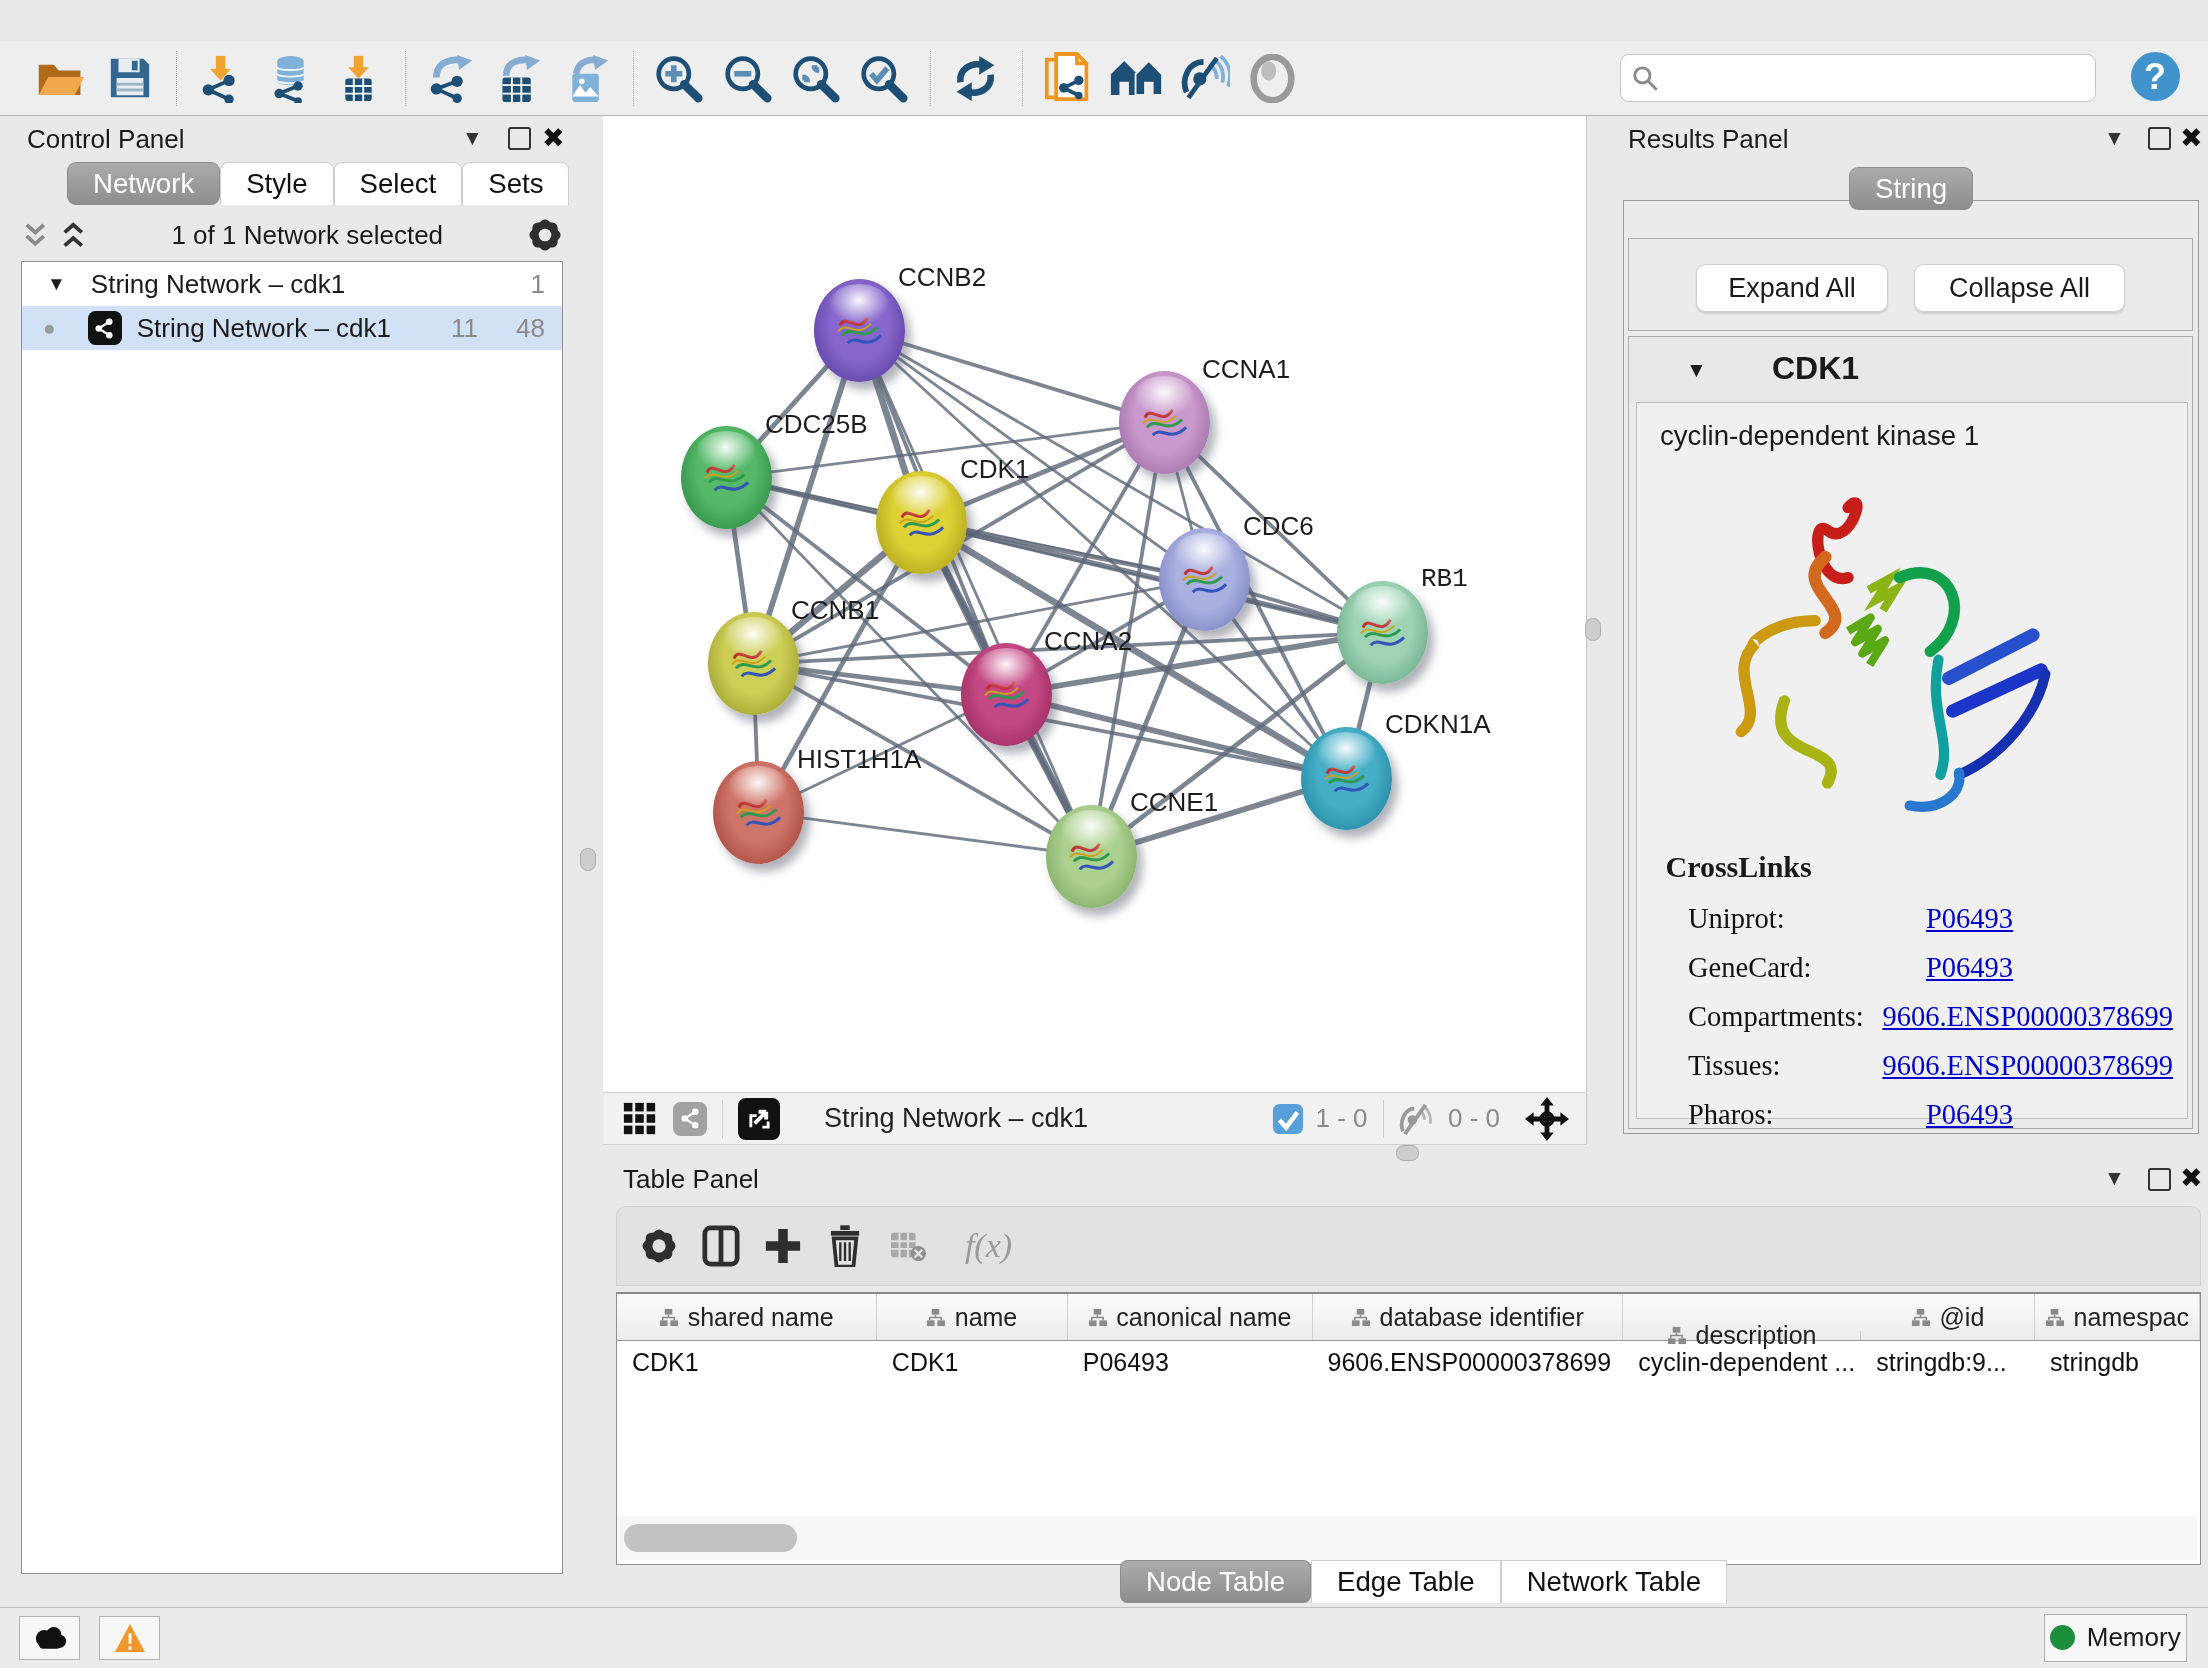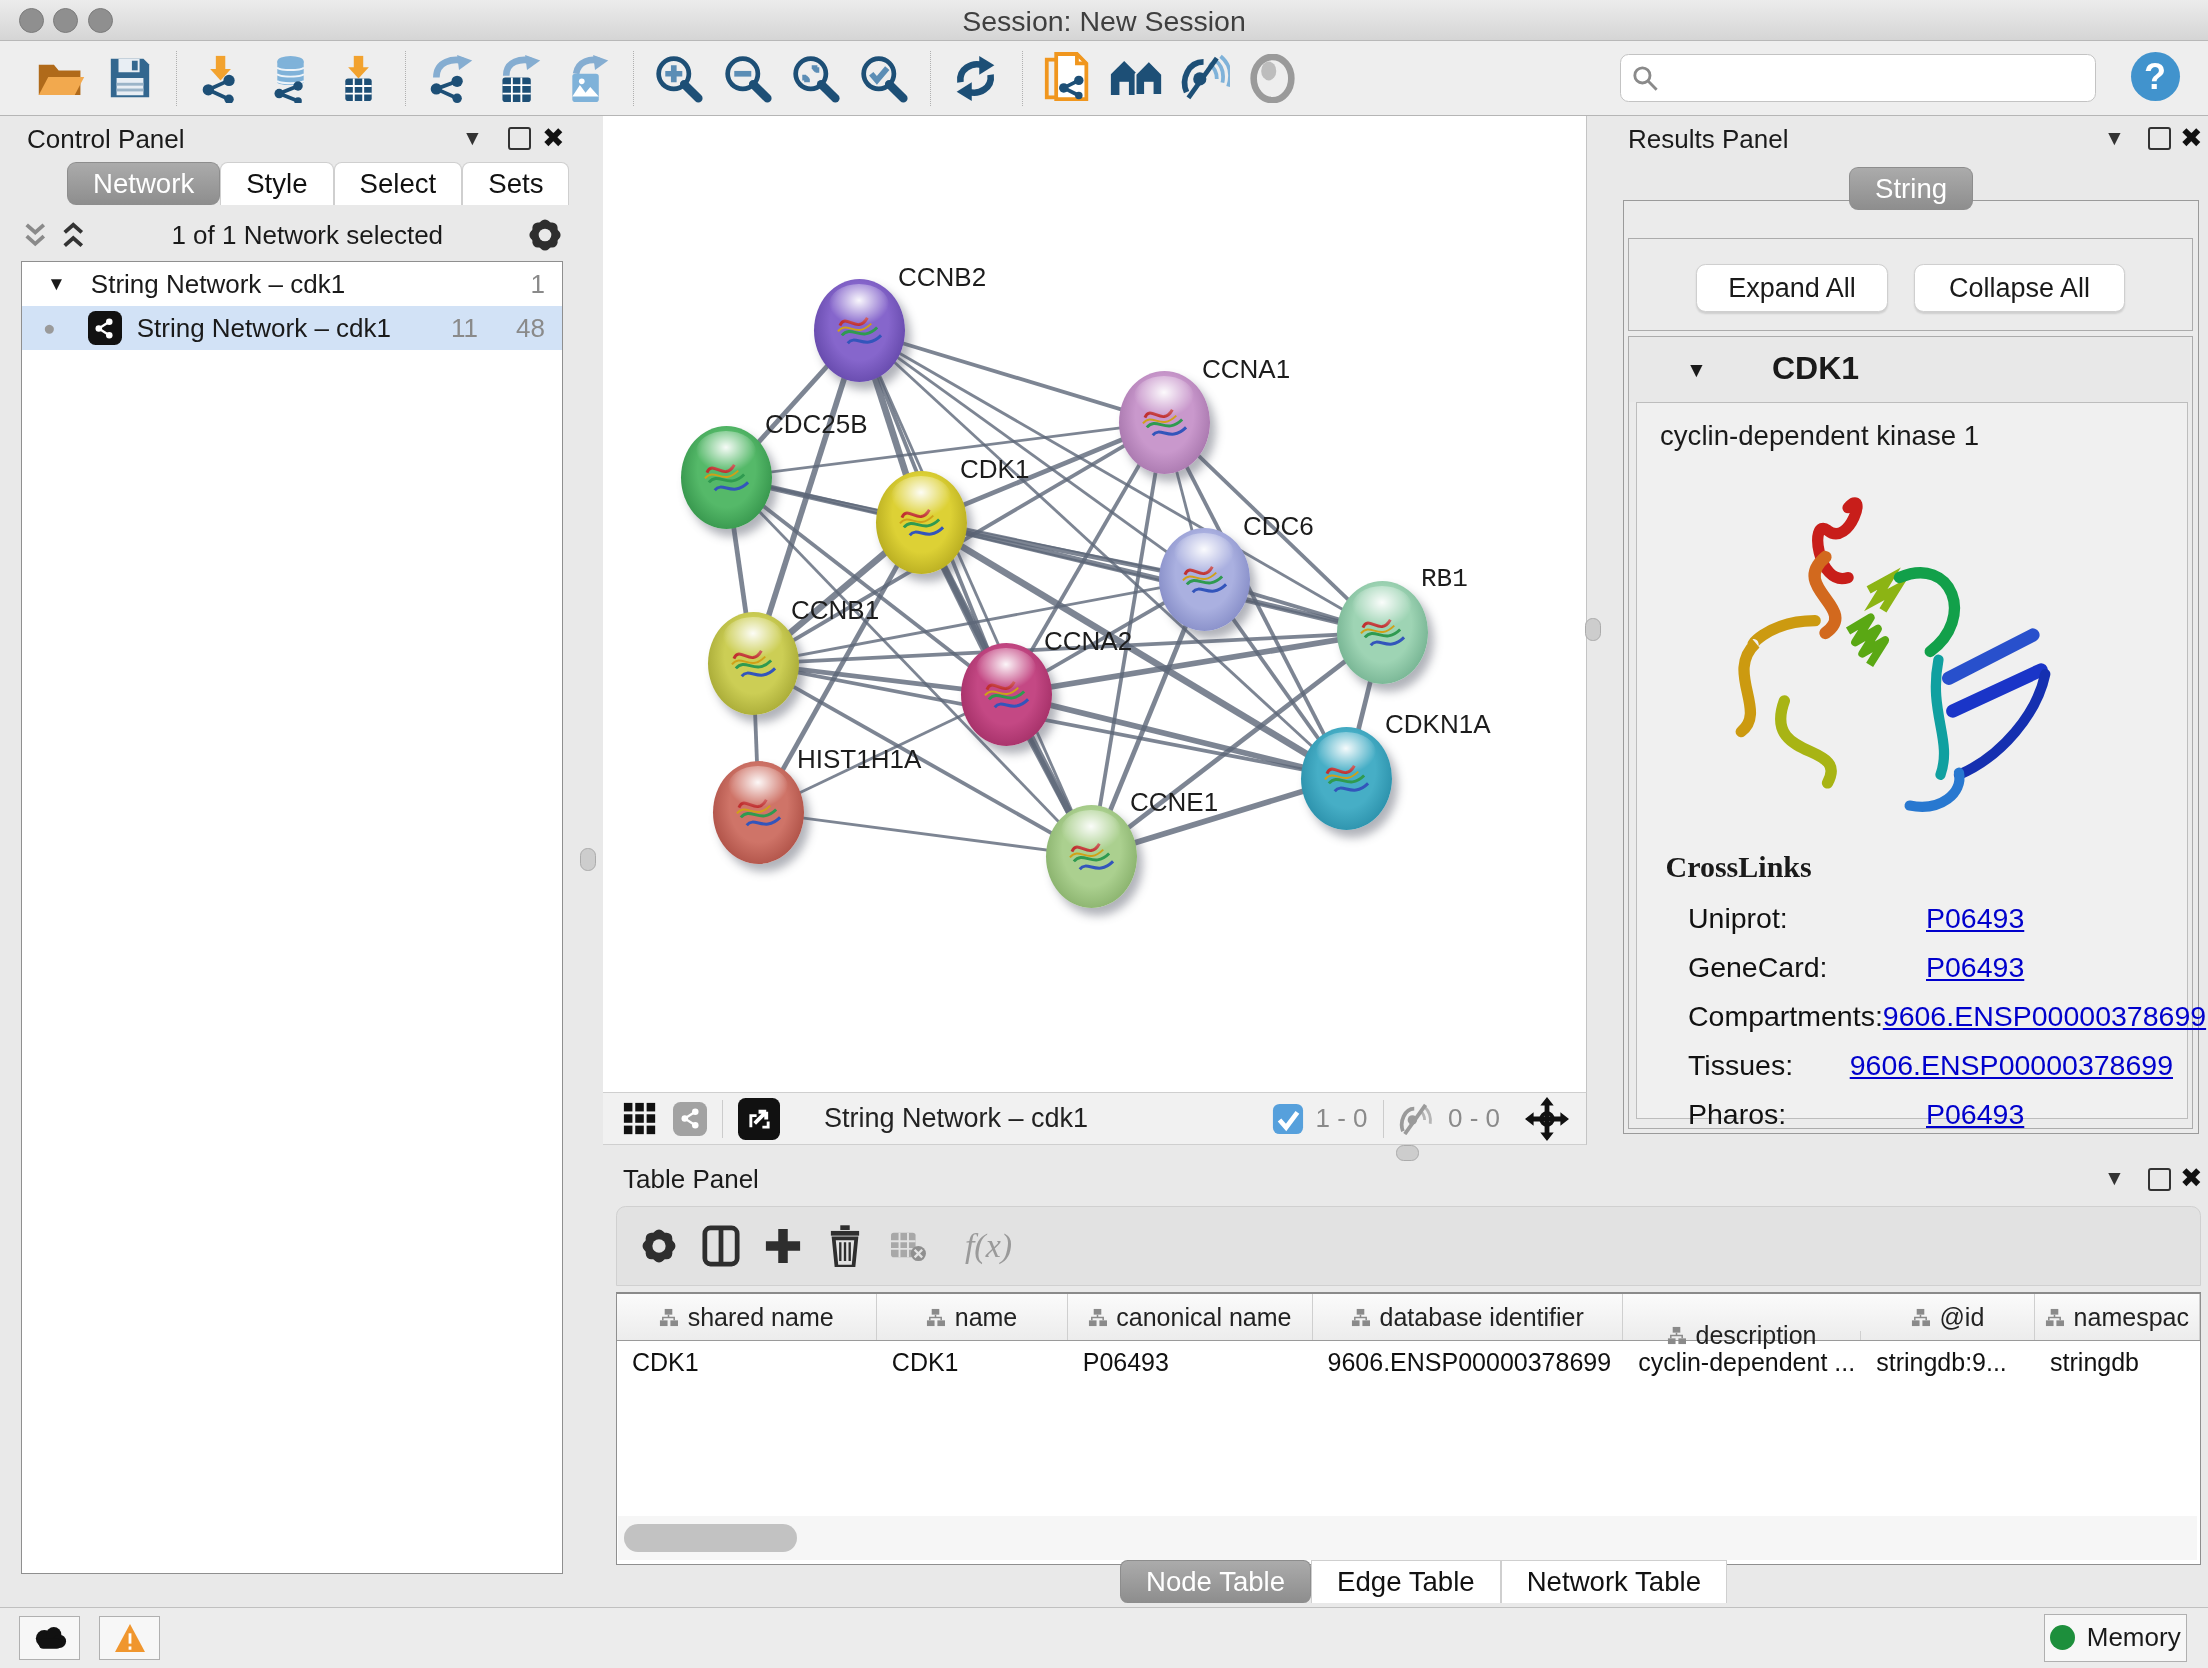--- a/index.html
+++ b/index.html
@@ -56,21 +56,21 @@
   .nv-gray{color:#8a8a8a;font-size:26px;}
   
   .results-outer{position:absolute;left:1623px;top:200px;width:574px;height:932px;background:#ebebeb;
                  border:1.9px solid #9a9a9a;}
   .res-btnbox{position:absolute;left:1628px;top:238px;width:563px;height:91px;border:1px solid #ababab;}
   .res-btn{position:absolute;top:25px;height:46px;background:#ffffff;border:1px solid #cfcfcf;border-radius:9.5px;
            font-size:27px;text-align:center;line-height:46px;box-shadow:0 1.9px 1.9px rgba(0,0,0,.12);}
   .res-section{position:absolute;left:1628px;top:336px;width:563px;height:791px;border:1px solid #ababab;}
   .res-gene-head{position:absolute;left:1629px;top:337px;width:561px;height:65px;background:#e8e8e8;}
   .res-body{position:absolute;left:1636px;top:402px;width:550px;height:715px;background:#f0f0f0;border:1px solid #bdbdbd;}
-  .xl-row{display:flex;height:49px;align-items:center;font-family:Liberation Sans, sans-serif;}
+  .xl-row{display:flex;height:49px;align-items:center;font-family:Liberation Serif, serif;}
   .xl-label{width:238px;font-size:28.5px;color:#111;}
   .xl-value{font-size:28.5px;text-decoration:underline;}
   
   .tp-toolbar{position:absolute;left:616px;top:1206px;width:1585px;height:80px;background:#e2e2e2;
               border:1px solid #d0d0d0;border-radius:9.5px 9.5px 0 0;display:flex;align-items:center;padding-left:17px;box-sizing:border-box;}
   .tp-tool{width:49px;height:49px;display:flex;align-items:center;justify-content:center;margin-right:13.3px;}
   .tablebox{position:absolute;left:616px;top:1292px;width:1585px;height:273px;background:#ffffff;
             border:1.9px solid #8f8f8f;border-top:2.9px solid #8a8a8a;box-sizing:border-box;}
   .thead{display:flex;height:46px;background:linear-gradient(#fbfbfb,#ececec);border-bottom:1.9px solid #9a9a9a;}
   .th{display:flex;align-items:center;justify-content:center;gap:9.5px;font-size:25px;color:#222;
@@ -88,26 +88,20 @@
           display:flex;align-items:center;justify-content:center;}
   .mem-btn{position:absolute;right:21px;top:5.7px;width:141px;height:46px;background:#f7f7f7;border:1.9px solid #b0b0b0;
            display:flex;align-items:center;justify-content:center;gap:11.4px;font-size:26px;}
   .dot-handle{position:absolute;width:14.3px;height:21px;border-radius:7.6px;background:#cdcdcd;border:1px solid #ababab;}
 </style>
 </head>
 <body>
 
 <div id="app">
 
-  <div class="titlebar">
-    <span class="tl" style="left:19px"></span>
-    <span class="tl" style="left:53px"></span>
-    <span class="tl" style="left:88px"></span>
-    <div class="win-title">Session: New Session</div>
-  </div>
 
   <div class="toolbar">
     <div class="tbtn">
       <svg width="53" height="46" viewBox="0 0 56 48">
         <path d="M4 10 h16 l5 6 h23 v26 H4 z" fill="#b06a1a"></path>
         <path d="M4 42 l10 -19 h38 l-10 19 z" fill="#f2a94e"></path>
       </svg>
     </div>
     <div class="tbtn">
       <svg width="46" height="46" viewBox="0 0 48 48">

